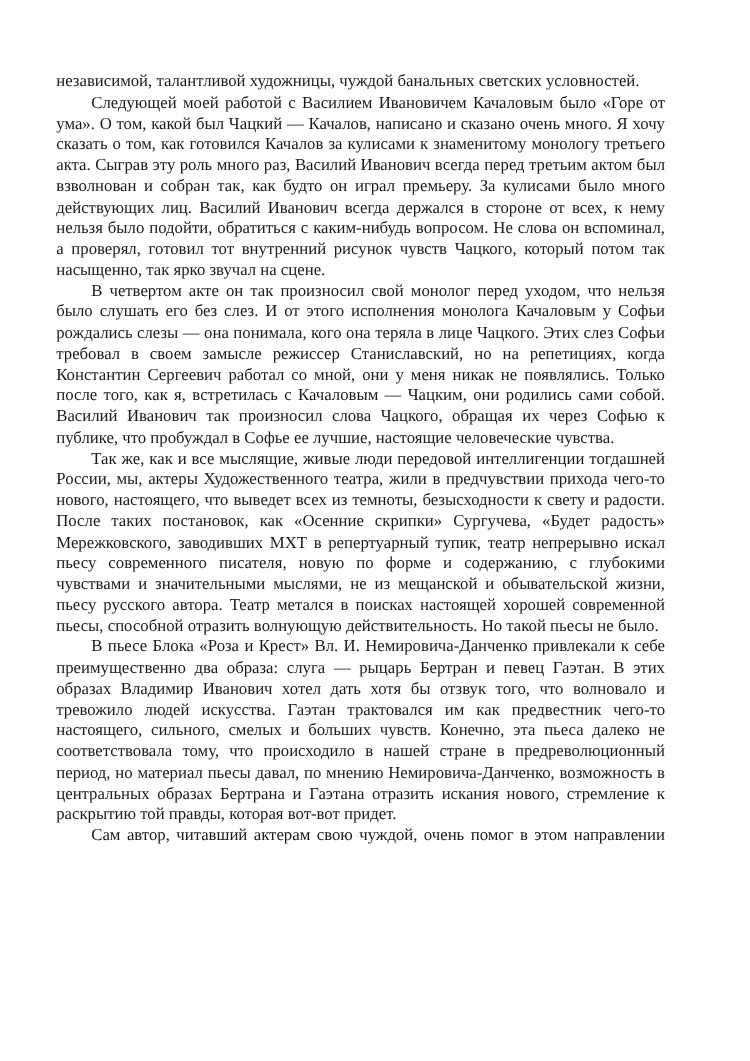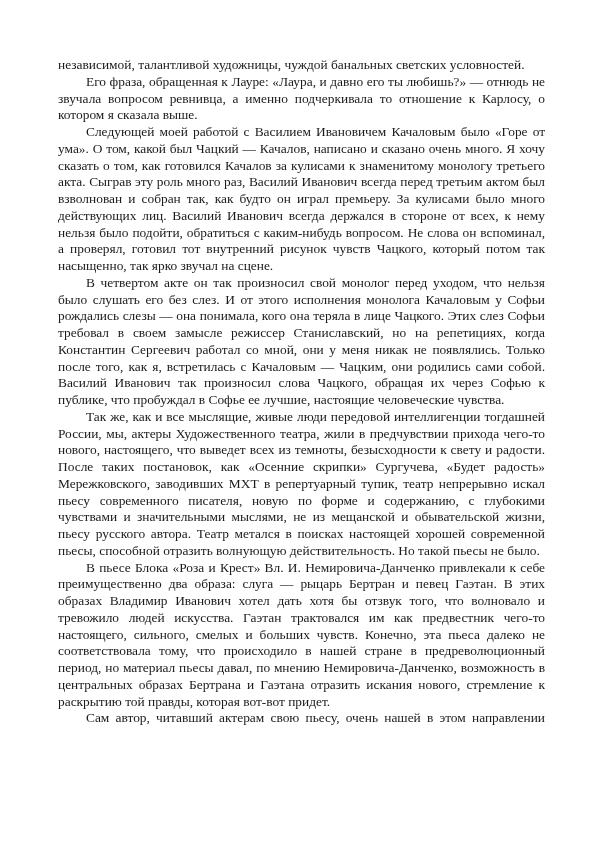--- a/index.html
+++ b/index.html
@@ -1,34 +1,33 @@
 <!DOCTYPE html>
 <html><head>
   <meta charset="utf-8">
   <style>
     html, body { margin: 0; padding: 0; background: #ffffff; }
     body { width: 600px; height: 849px; position: relative; overflow: hidden; }
     .page {
       position: absolute;
-      left: 58px;
+      left: 45px;
       top: 57px;
       width: 487px;
       font-family: "Liberation Serif", serif;
       font-size: 13.4px;
       line-height: 16.75px;
       color: #1a1a1a;
       text-align: justify;
     }
     .page p { margin: 0; text-indent: 28px; hyphens: none; }
     .page p.cont { text-indent: 0; }
   </style>
 </head>
 <body>
 
 <div class="page">
   <p class="cont">независимой, талантливой художницы, чуждой банальных светских условностей.</p>
-  <p>Его фраза, обращенная к Лауре: «Лаура, и давно его ты любишь?» — отнюдь не звучала вопросом ревнивца, а именно подчеркивала то отношение к Карлосу, о котором я сказала выше.</p>
   <p>Следующей моей работой с Василием Ивановичем Качаловым было «Горе от ума». О том, какой был Чацкий — Качалов, написано и сказано очень много. Я хочу сказать о том, как готовился Качалов за кулисами к знаменитому монологу третьего акта. Сыграв эту роль много раз, Василий Иванович всегда перед третьим актом был взволнован и собран так, как будто он играл премьеру. За кулисами было много действующих лиц. Василий Иванович всегда держался в стороне от всех, к нему нельзя было подойти, обратиться с каким-нибудь вопросом. Не слова он вспоминал, а проверял, готовил тот внутренний рисунок чувств Чацкого, который потом так насыщенно, так ярко звучал на сцене.</p>
   <p>В четвертом акте он так произносил свой монолог перед уходом, что нельзя было слушать его без слез. И от этого исполнения монолога Качаловым у Софьи рождались слезы — она понимала, кого она теряла в лице Чацкого. Этих слез Софьи требовал в своем замысле режиссер Станиславский, но на репетициях, когда Константин Сергеевич работал со мной, они у меня никак не появлялись. Только после того, как я, встретилась с Качаловым — Чацким, они родились сами собой. Василий Иванович так произносил слова Чацкого, обращая их через Софью к публике, что пробуждал в Софье ее лучшие, настоящие человеческие чувства.</p>
   <p>Так же, как и все мыслящие, живые люди передовой интеллигенции тогдашней России, мы, актеры Художественного театра, жили в предчувствии прихода чего-то нового, настоящего, что выведет всех из темноты, безысходности к свету и радости. После таких постановок, как «Осенние скрипки» Сургучева, «Будет радость» Мережковского, заводивших МХТ в репертуарный тупик, театр непрерывно искал пьесу современного писателя, новую по форме и содержанию, с глубокими чувствами и значительными мыслями, не из мещанской и обывательской жизни, пьесу русского автора. Театр метался в поисках настоящей хорошей современной пьесы, способной отразить волнующую действительность. Но такой пьесы не было.</p>
   <p>В пьесе Блока «Роза и Крест» Вл. И. Немировича-Данченко привлекали к себе преимущественно два образа: слуга — рыцарь Бертран и певец Гаэтан. В этих образах Владимир Иванович хотел дать хотя бы отзвук того, что волновало и тревожило людей искусства. Гаэтан трактовался им как предвестник чего-то настоящего, сильного, смелых и больших чувств. Конечно, эта пьеса далеко не соответствовала тому, что происходило в нашей стране в предреволюционный период, но материал пьесы давал, по мнению Немировича-Данченко, возможность в центральных образах Бертрана и Гаэтана отразить искания нового, стремление к раскрытию той правды, которая вот-вот придет.</p>
-  <p style="text-align-last: justify;">Сам автор, читавший актерам свою пьесу, очень нашей в этом направлении</p>
+  <p style="text-align-last: justify;">Сам автор, читавший актерам свою чуждой, очень помог в этом направлении</p>
 </div>
 
 </body></html>

